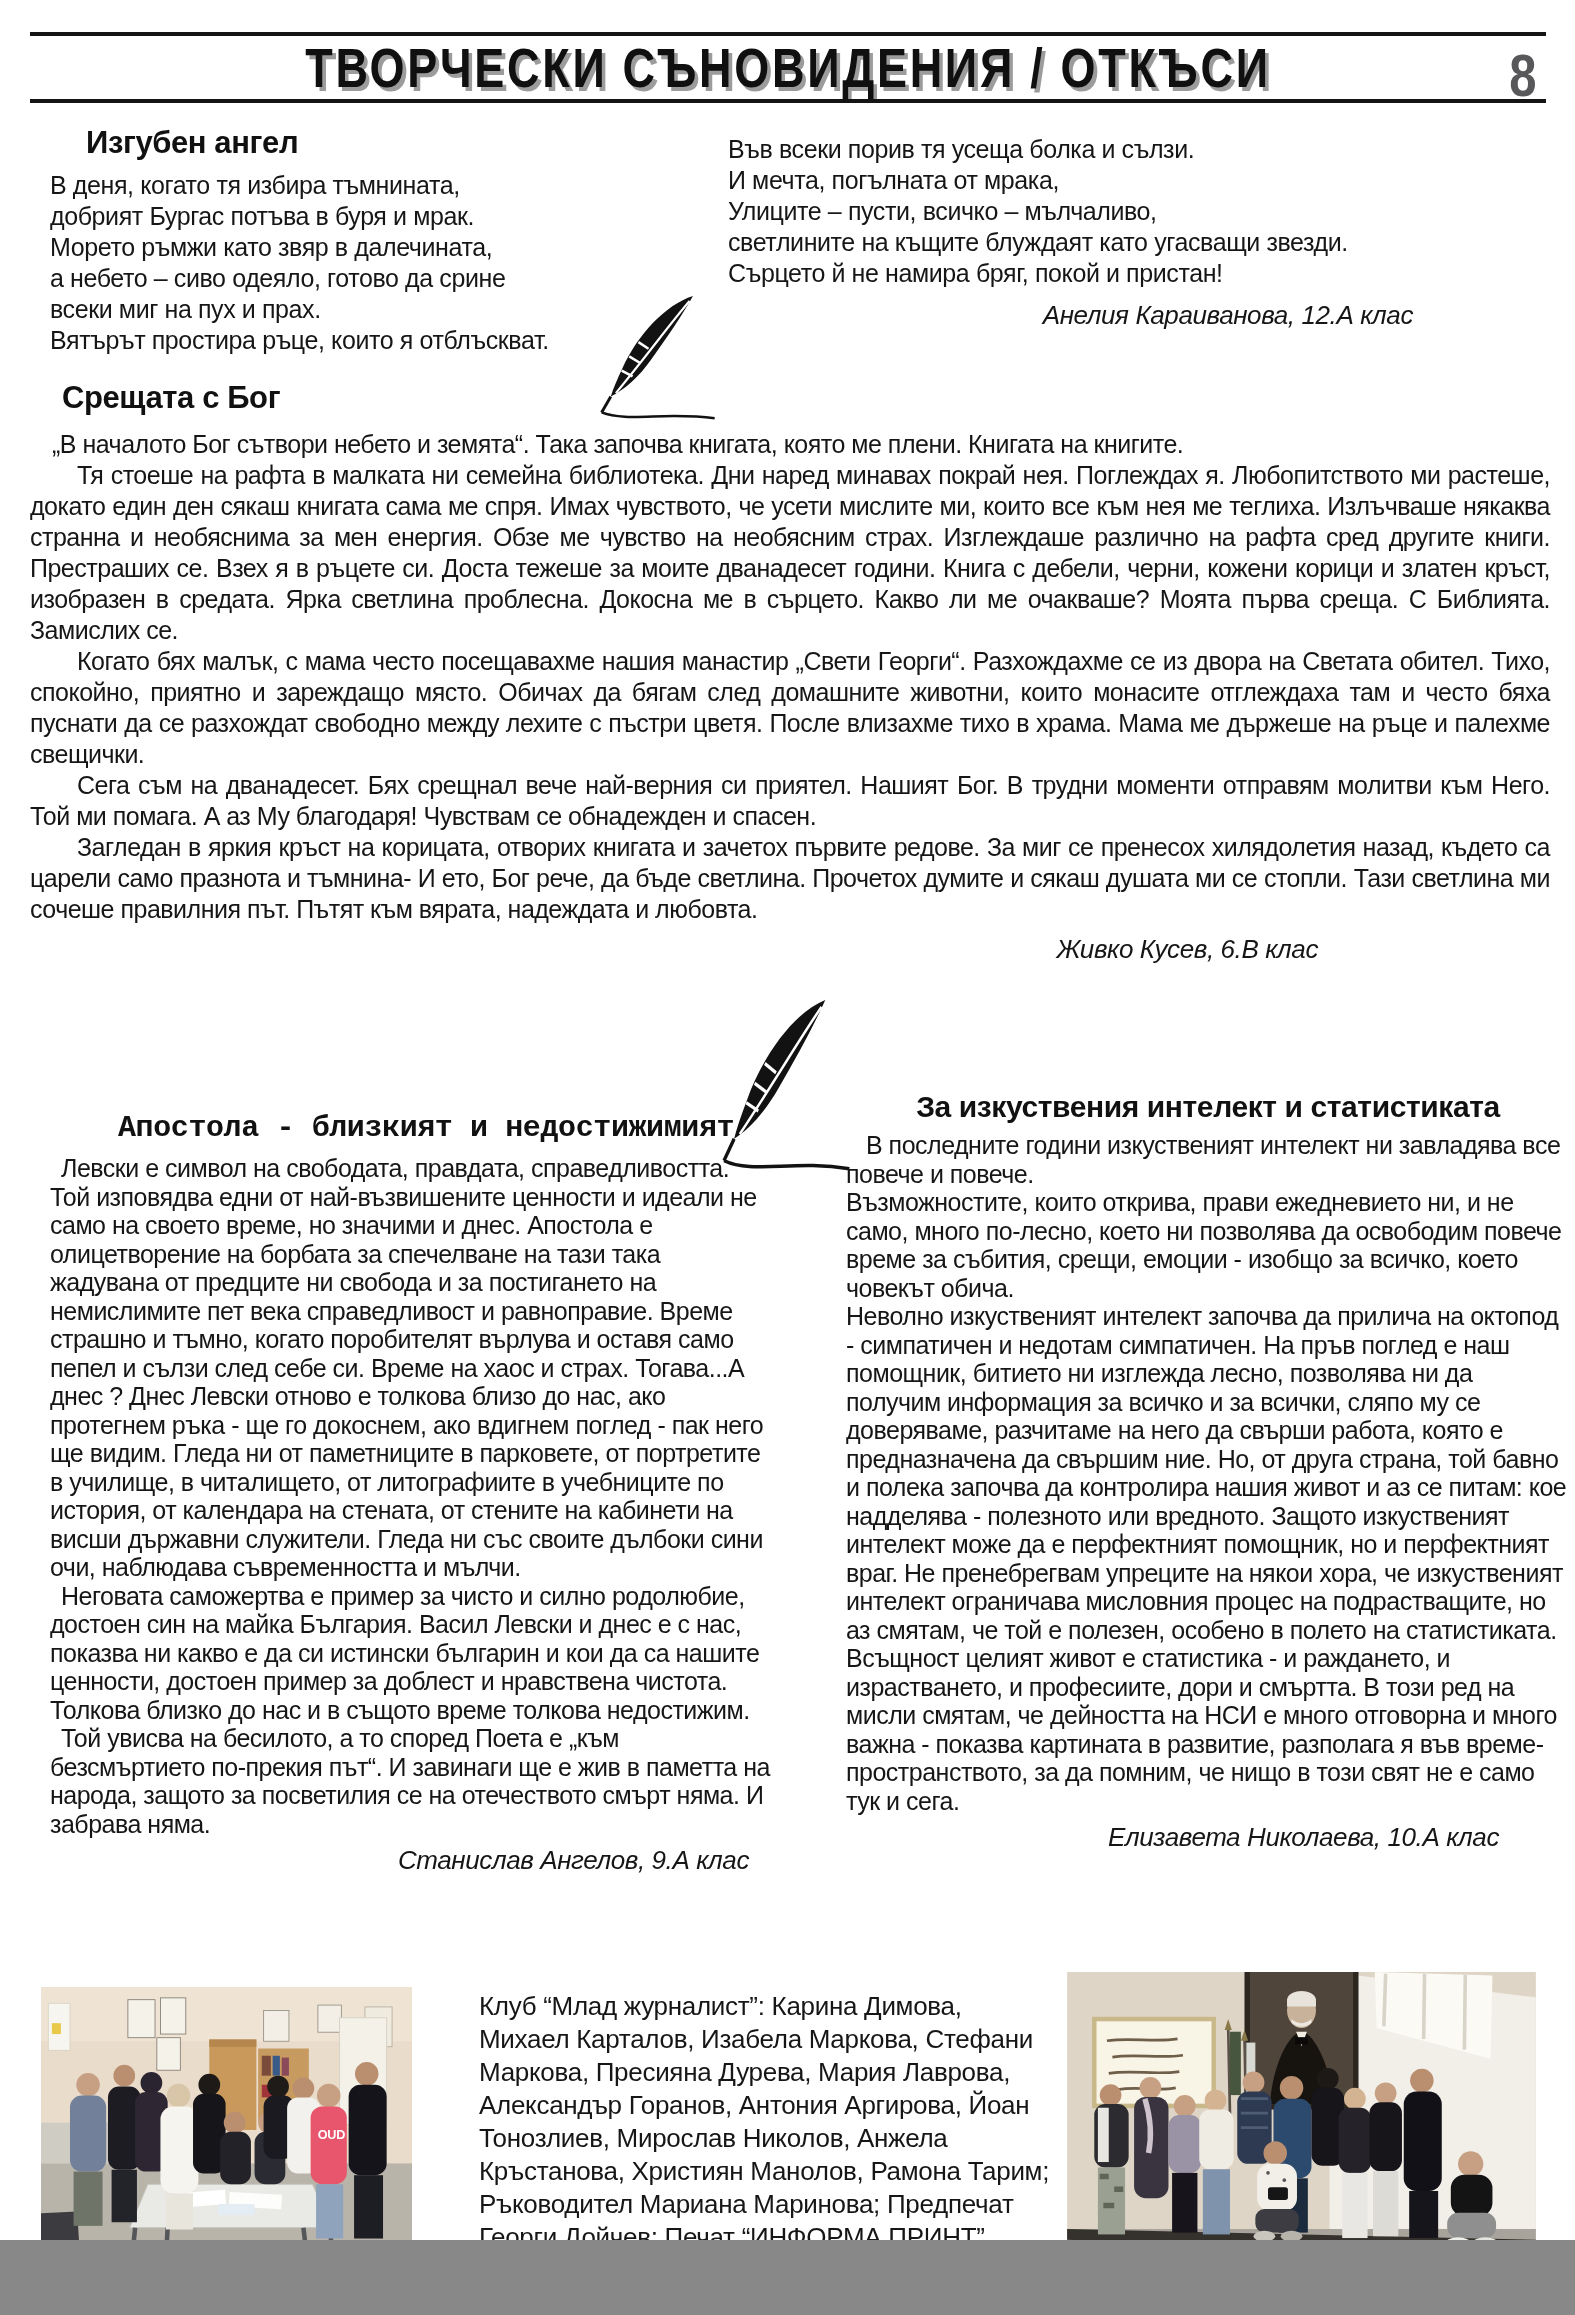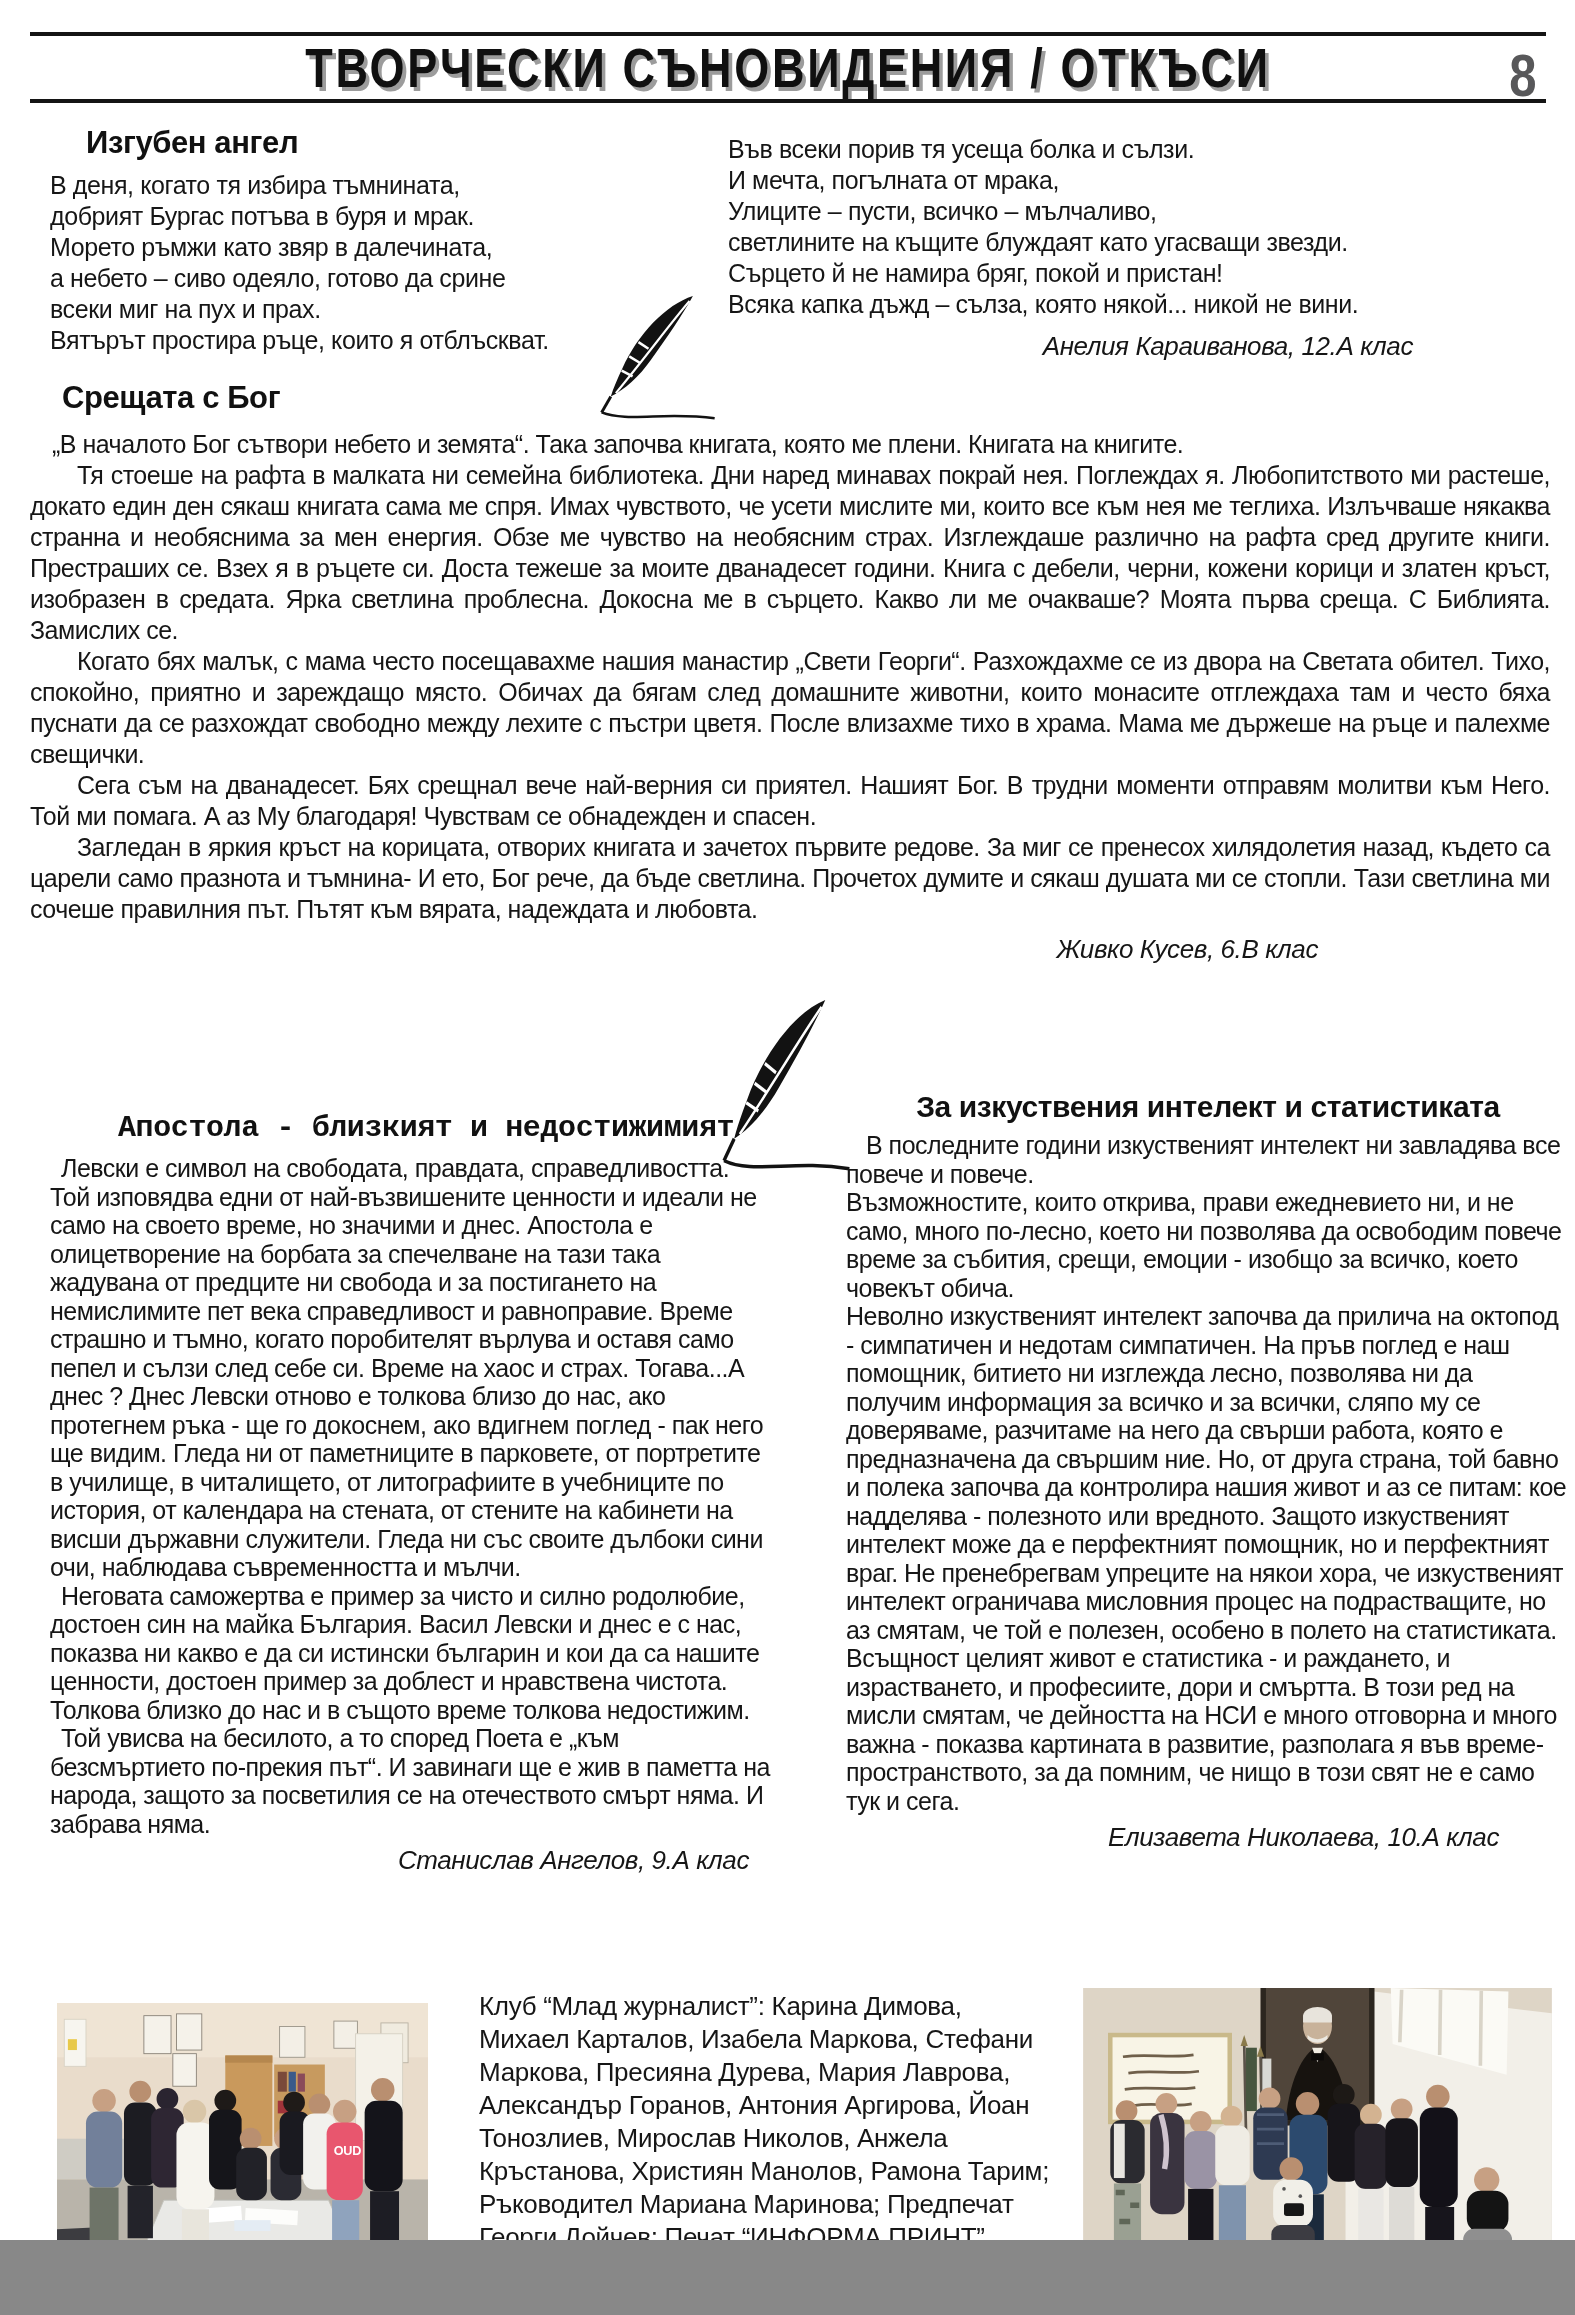--- a/index.html
+++ b/index.html
@@ -34,21 +34,21 @@
   .col{position:absolute;width:724px;}
   .col p{margin:0;font-size:25px;line-height:28.5px;letter-spacing:-0.5px;}
   .col-left{left:50px;top:1111px;}
   .col-left h2{font-size:30px;padding-left:68px;margin-bottom:9px;font-family:Liberation Mono, monospace;}
   .col-left p{text-indent:11px;}
   .col-left .byline{text-align:right;padding-right:25px;}
   .col-right{left:846px;top:1090px;}
   .col-right h2{font-size:30px;text-align:center;margin-bottom:7.2px;}
   .col-right p.p-ind{text-indent:20px;}
   .col-right .byline{text-align:right;padding-right:71px;}
-  .photo{position:absolute;margin:16px;padding:0;line-height:0;}
+  .photo{position:absolute;margin:0;padding:0;line-height:0;}
   .photo-left{left:41px;top:1987px;width:371px;height:285px;}
   .photo-right{left:1067px;top:1972px;width:469px;height:314px;}
   .credits{position:absolute;left:479px;top:1990px;width:574px;font-size:26px;
         line-height:33px;letter-spacing:-0.3px;}
   .credits .lbl{font-weight:normal;}
 </style>
 </head>
 <body>
 
 <div class="page">
@@ -67,21 +67,20 @@
     <div class="poem-line">всеки миг на пух и прах.</div>
     <div class="poem-line">Вятърът простира ръце, които я отблъскват.</div>
   </section>
 
   <section class="poem-right">
     <div class="poem-line">Във всеки порив тя усеща болка и сълзи.</div>
     <div class="poem-line">И мечта, погълната от мрака,</div>
     <div class="poem-line">Улиците – пусти, всичко – мълчаливо,</div>
     <div class="poem-line">светлините на къщите блуждаят като угасващи звезди.</div>
     <div class="poem-line">Сърцето й не намира бряг, покой и пристан!</div>
-    <div class="poem-line">Всяка капка дъжд – сълза, която някой... никой не вини.</div>
     <div class="byline">Анелия Караиванова, 12.А клас</div>
   </section>
 
   <div class="quill quill-1">
     <svg viewBox="0 0 170 160" width="149" height="134">
       <path d="M138,6 C106,16 72,52 54,92 C48,105 43,116 40,126 C56,118 74,102 88,82 C106,57 126,28 138,6 Z" fill="#121212"></path>
       <path d="M134,12 C110,40 84,76 46,122" stroke="#ffffff" stroke-width="2.5" fill="none"></path>
       <path d="M62,78 L75,86" stroke="#ffffff" stroke-width="3"></path>
       <path d="M53,95 L66,102" stroke="#ffffff" stroke-width="3"></path>
       <path d="M73,61 L85,69" stroke="#ffffff" stroke-width="3"></path>

